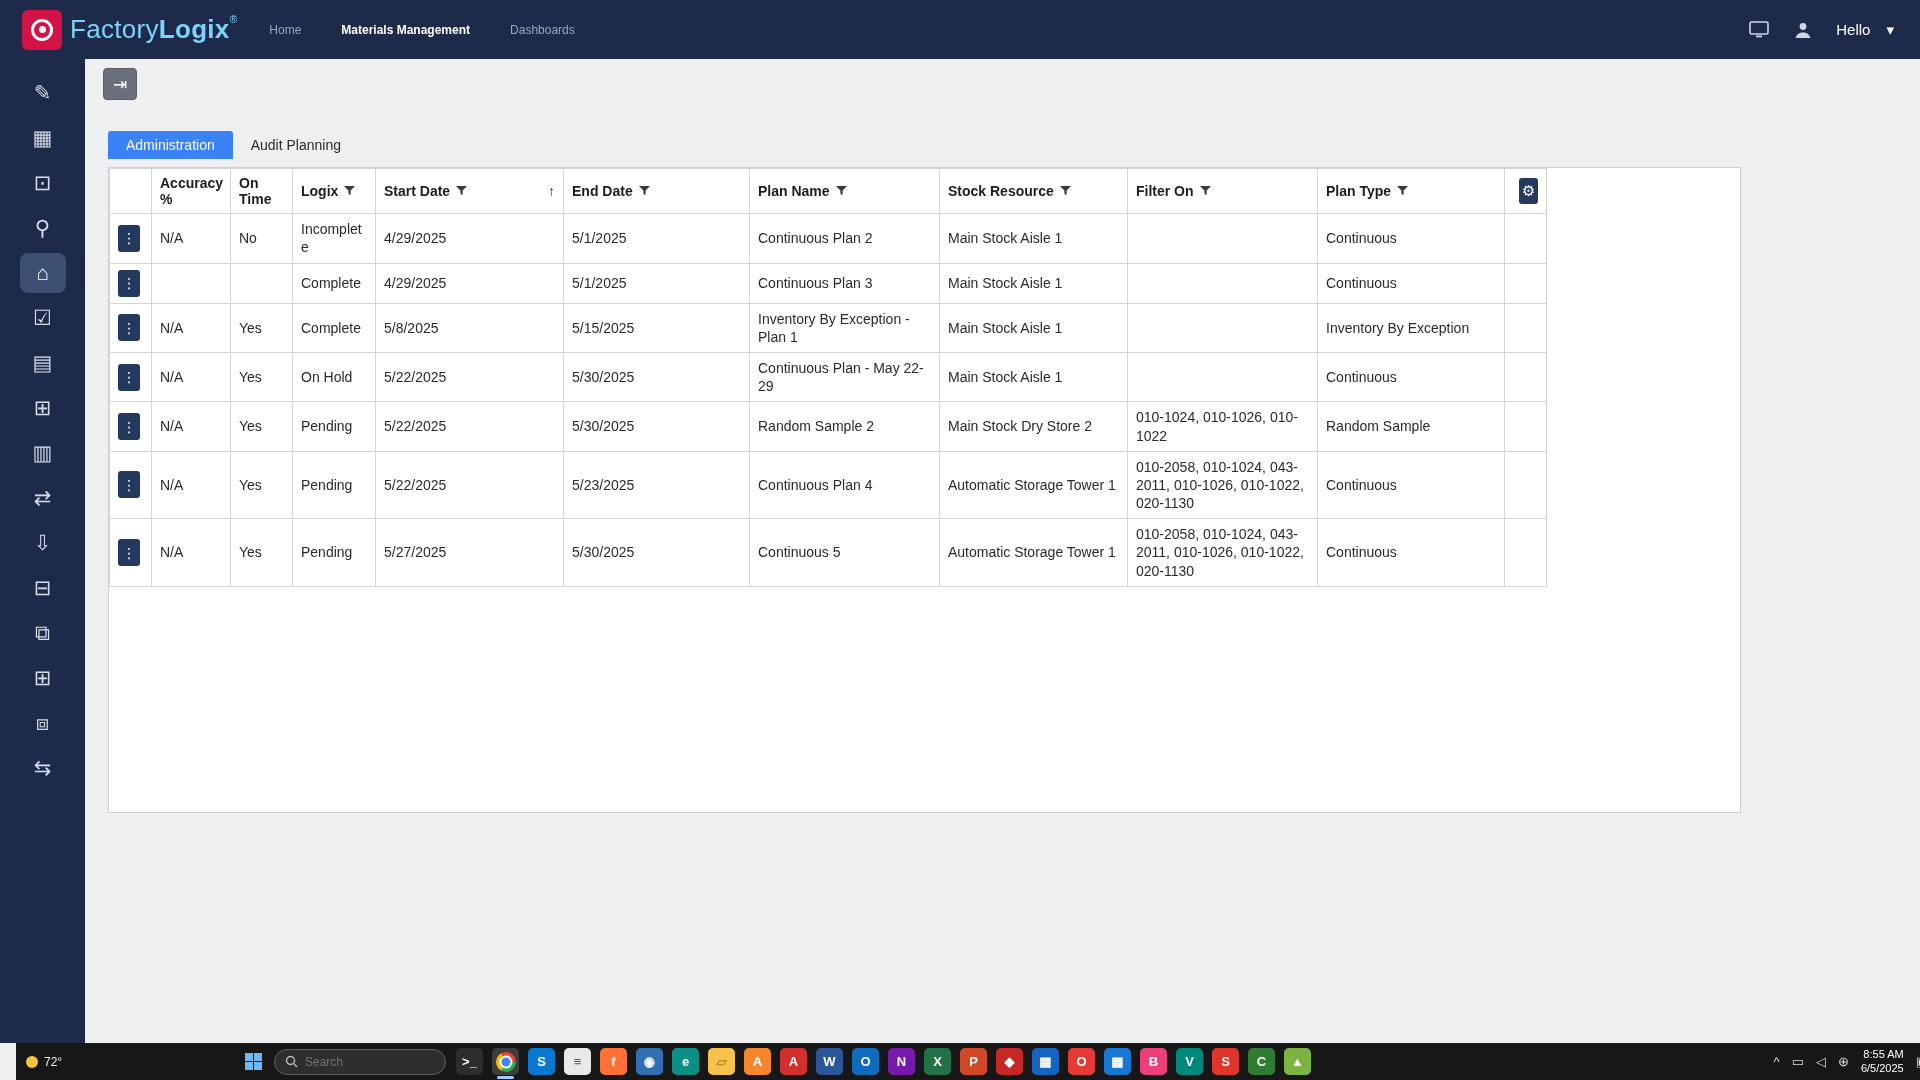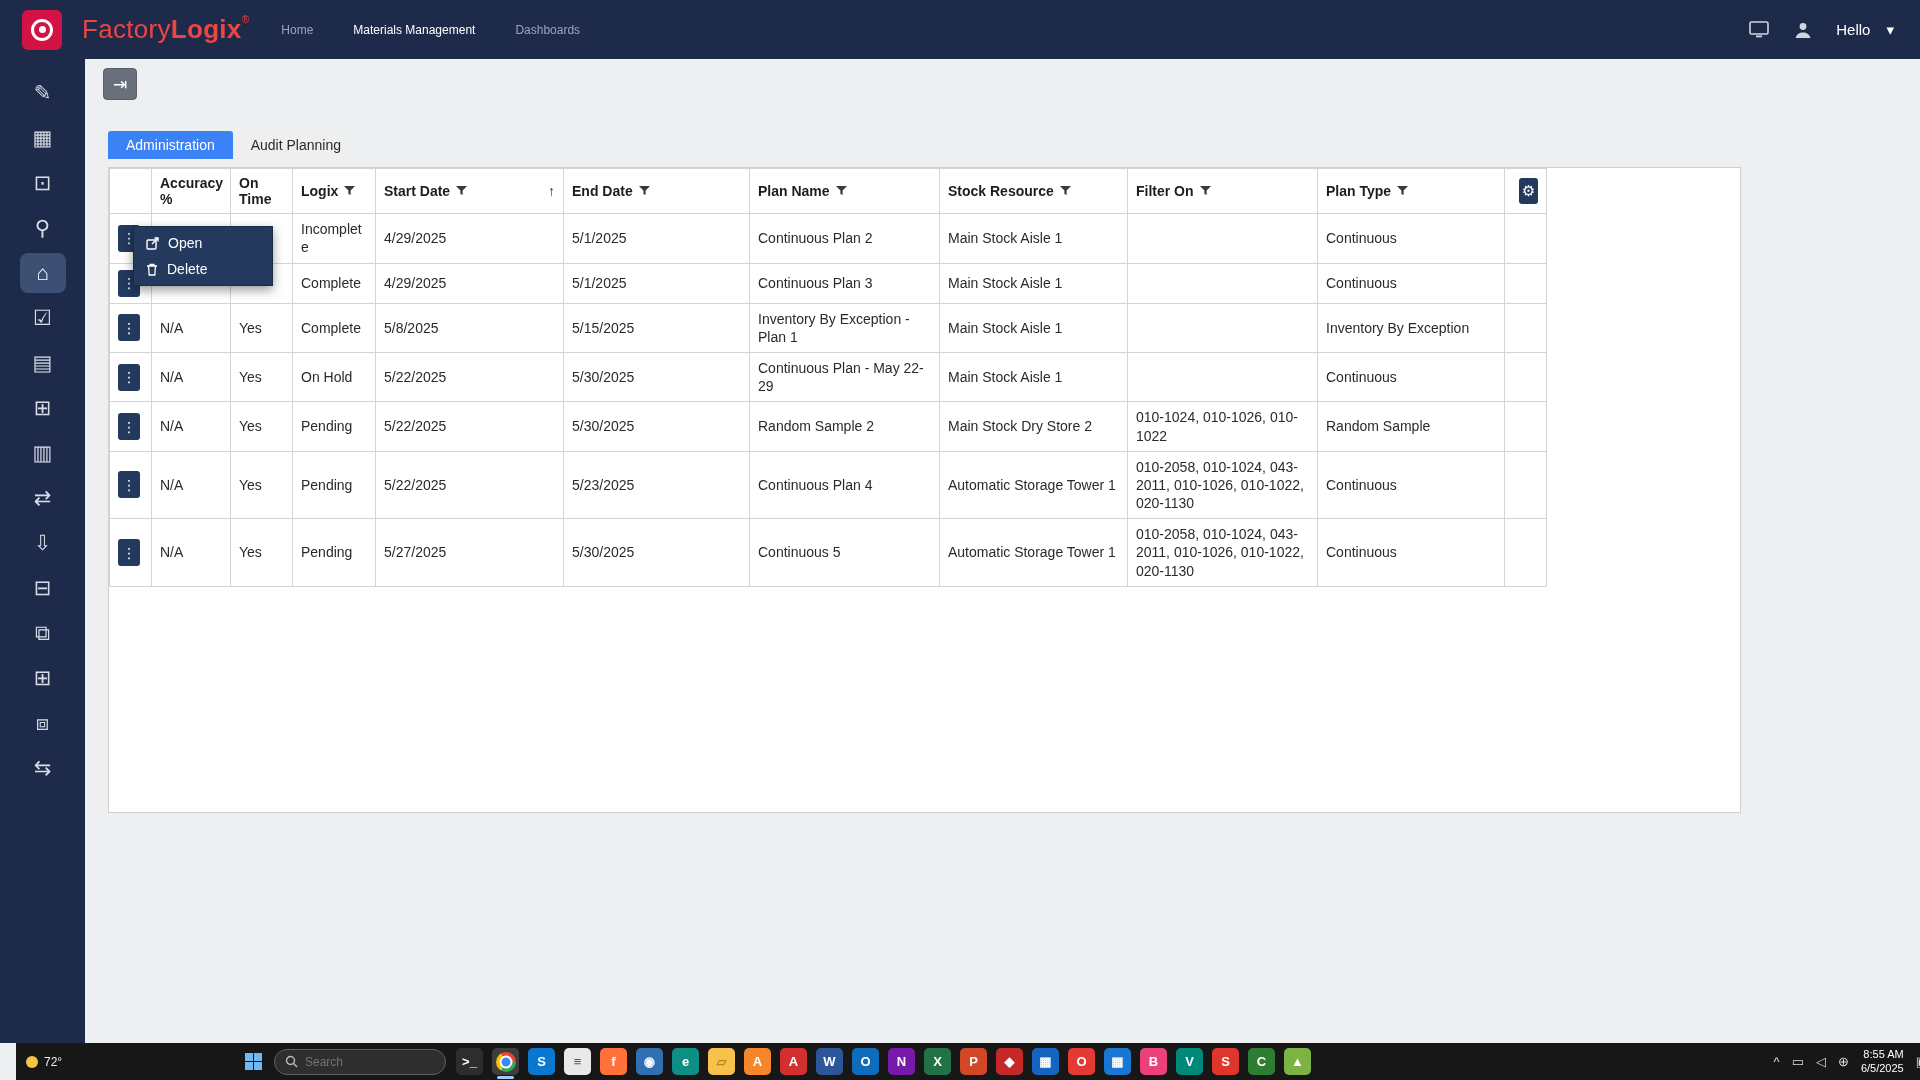--- a/index.html
+++ b/index.html
@@ -4,27 +4,27 @@
 <style>
   *{margin:0;padding:0;box-sizing:border-box}
   html,body{width:1920px;height:1080px;overflow:hidden}
   body{font-family:"Liberation Sans",sans-serif;background:#edeff1;position:relative;color:#222}
 
   
   .navbar{position:absolute;top:0;left:0;width:1920px;height:59px;background:#1d2a4a;display:flex;align-items:center;z-index:30;color:#fff}
   .logo-box{width:40px;height:40px;margin-left:22px;background:#d31245;border-radius:6px;display:flex;align-items:center;justify-content:center}
   .logo-ring{width:22px;height:22px;border:3px solid #fff;border-radius:50%;display:flex;align-items:center;justify-content:center}
   .logo-dot{width:7px;height:7px;background:#fff;border-radius:50%}
-  .brand{margin-left:20px;font-size:26px;letter-spacing:.3px;color:#ef4444;white-space:nowrap}
+  .brand{margin-left:8px;font-size:26px;letter-spacing:.3px;color:#7dd3fc;white-space:nowrap}
   .brand .light{font-weight:300}
   .brand .bold{font-weight:700}
   .brand sup{font-size:10px;vertical-align:top}
   .nav-links{display:flex;gap:40px;margin-left:32px;font-size:12px}
   .nav-link{color:#9aa5bb;cursor:pointer}
-  .nav-link.active{color:#fff;font-weight:400}
+  .nav-link.active{color:#fff;font-weight:700}
   .nav-right{margin-left:auto;display:flex;align-items:center;gap:22px;margin-right:26px}
   .nav-ico{width:22px;height:22px;display:flex;align-items:center;justify-content:center;color:#cfd6e2}
   .hello{font-size:15px;color:#fff;display:flex;align-items:center;gap:16px;cursor:pointer}
 
   
   .sidebar{position:absolute;top:59px;left:0;width:85px;bottom:37px;background:#1d2a4a;z-index:20;display:flex;flex-direction:column;align-items:center;padding-top:14px;gap:5px}
   .side-item{width:46px;height:40px;display:flex;align-items:center;justify-content:center;color:#d7dce6;font-size:21px;border-radius:8px;cursor:pointer}
   .side-item.active{background:#3d4f72;color:#fff}
 
   
@@ -352,35 +352,20 @@
             <td>Continuous 5</td>
             <td>Automatic Storage Tower 1</td>
             <td>010-2058, 010-1024, 043-2011, 010-1026, 010-1022, 020-1130</td>
             <td>Continuous</td>
             <td></td>
           </tr>
         </tbody>
     </table>
   </div>
 
-  <div class="ctx-menu">
-    <div class="ctx-item">
-      <svg width="13" height="13" viewBox="0 0 13 13">
-          <rect x="1" y="3" width="9" height="9" rx="1" fill="none" stroke="#fff" stroke-width="1.4"></rect>
-          <path d="M6 7 L12 1 M8.5 1 H12 V4.5" stroke="#fff" stroke-width="1.4" fill="none"></path>
-        </svg>
-      <span>Open</span>
-    </div>
-    <div class="ctx-item">
-      <svg width="12" height="13" viewBox="0 0 12 13">
-          <path d="M1 3h10M4 3V1.5h4V3M2.5 3l.7 9h5.6l.7-9" fill="none" stroke="#fff" stroke-width="1.3"></path>
-        </svg>
-      <span>Delete</span>
-    </div>
-  </div>
 </main>
 
 <footer class="taskbar">
   <div class="weather">
     <span class="sun"></span>
     <span>72°</span>
   </div>
   <div class="start-btn">
     <svg width="17" height="17" viewBox="0 0 17 17">
         <rect x="0" y="0" width="8" height="8" fill="#6fb9f0"></rect>

